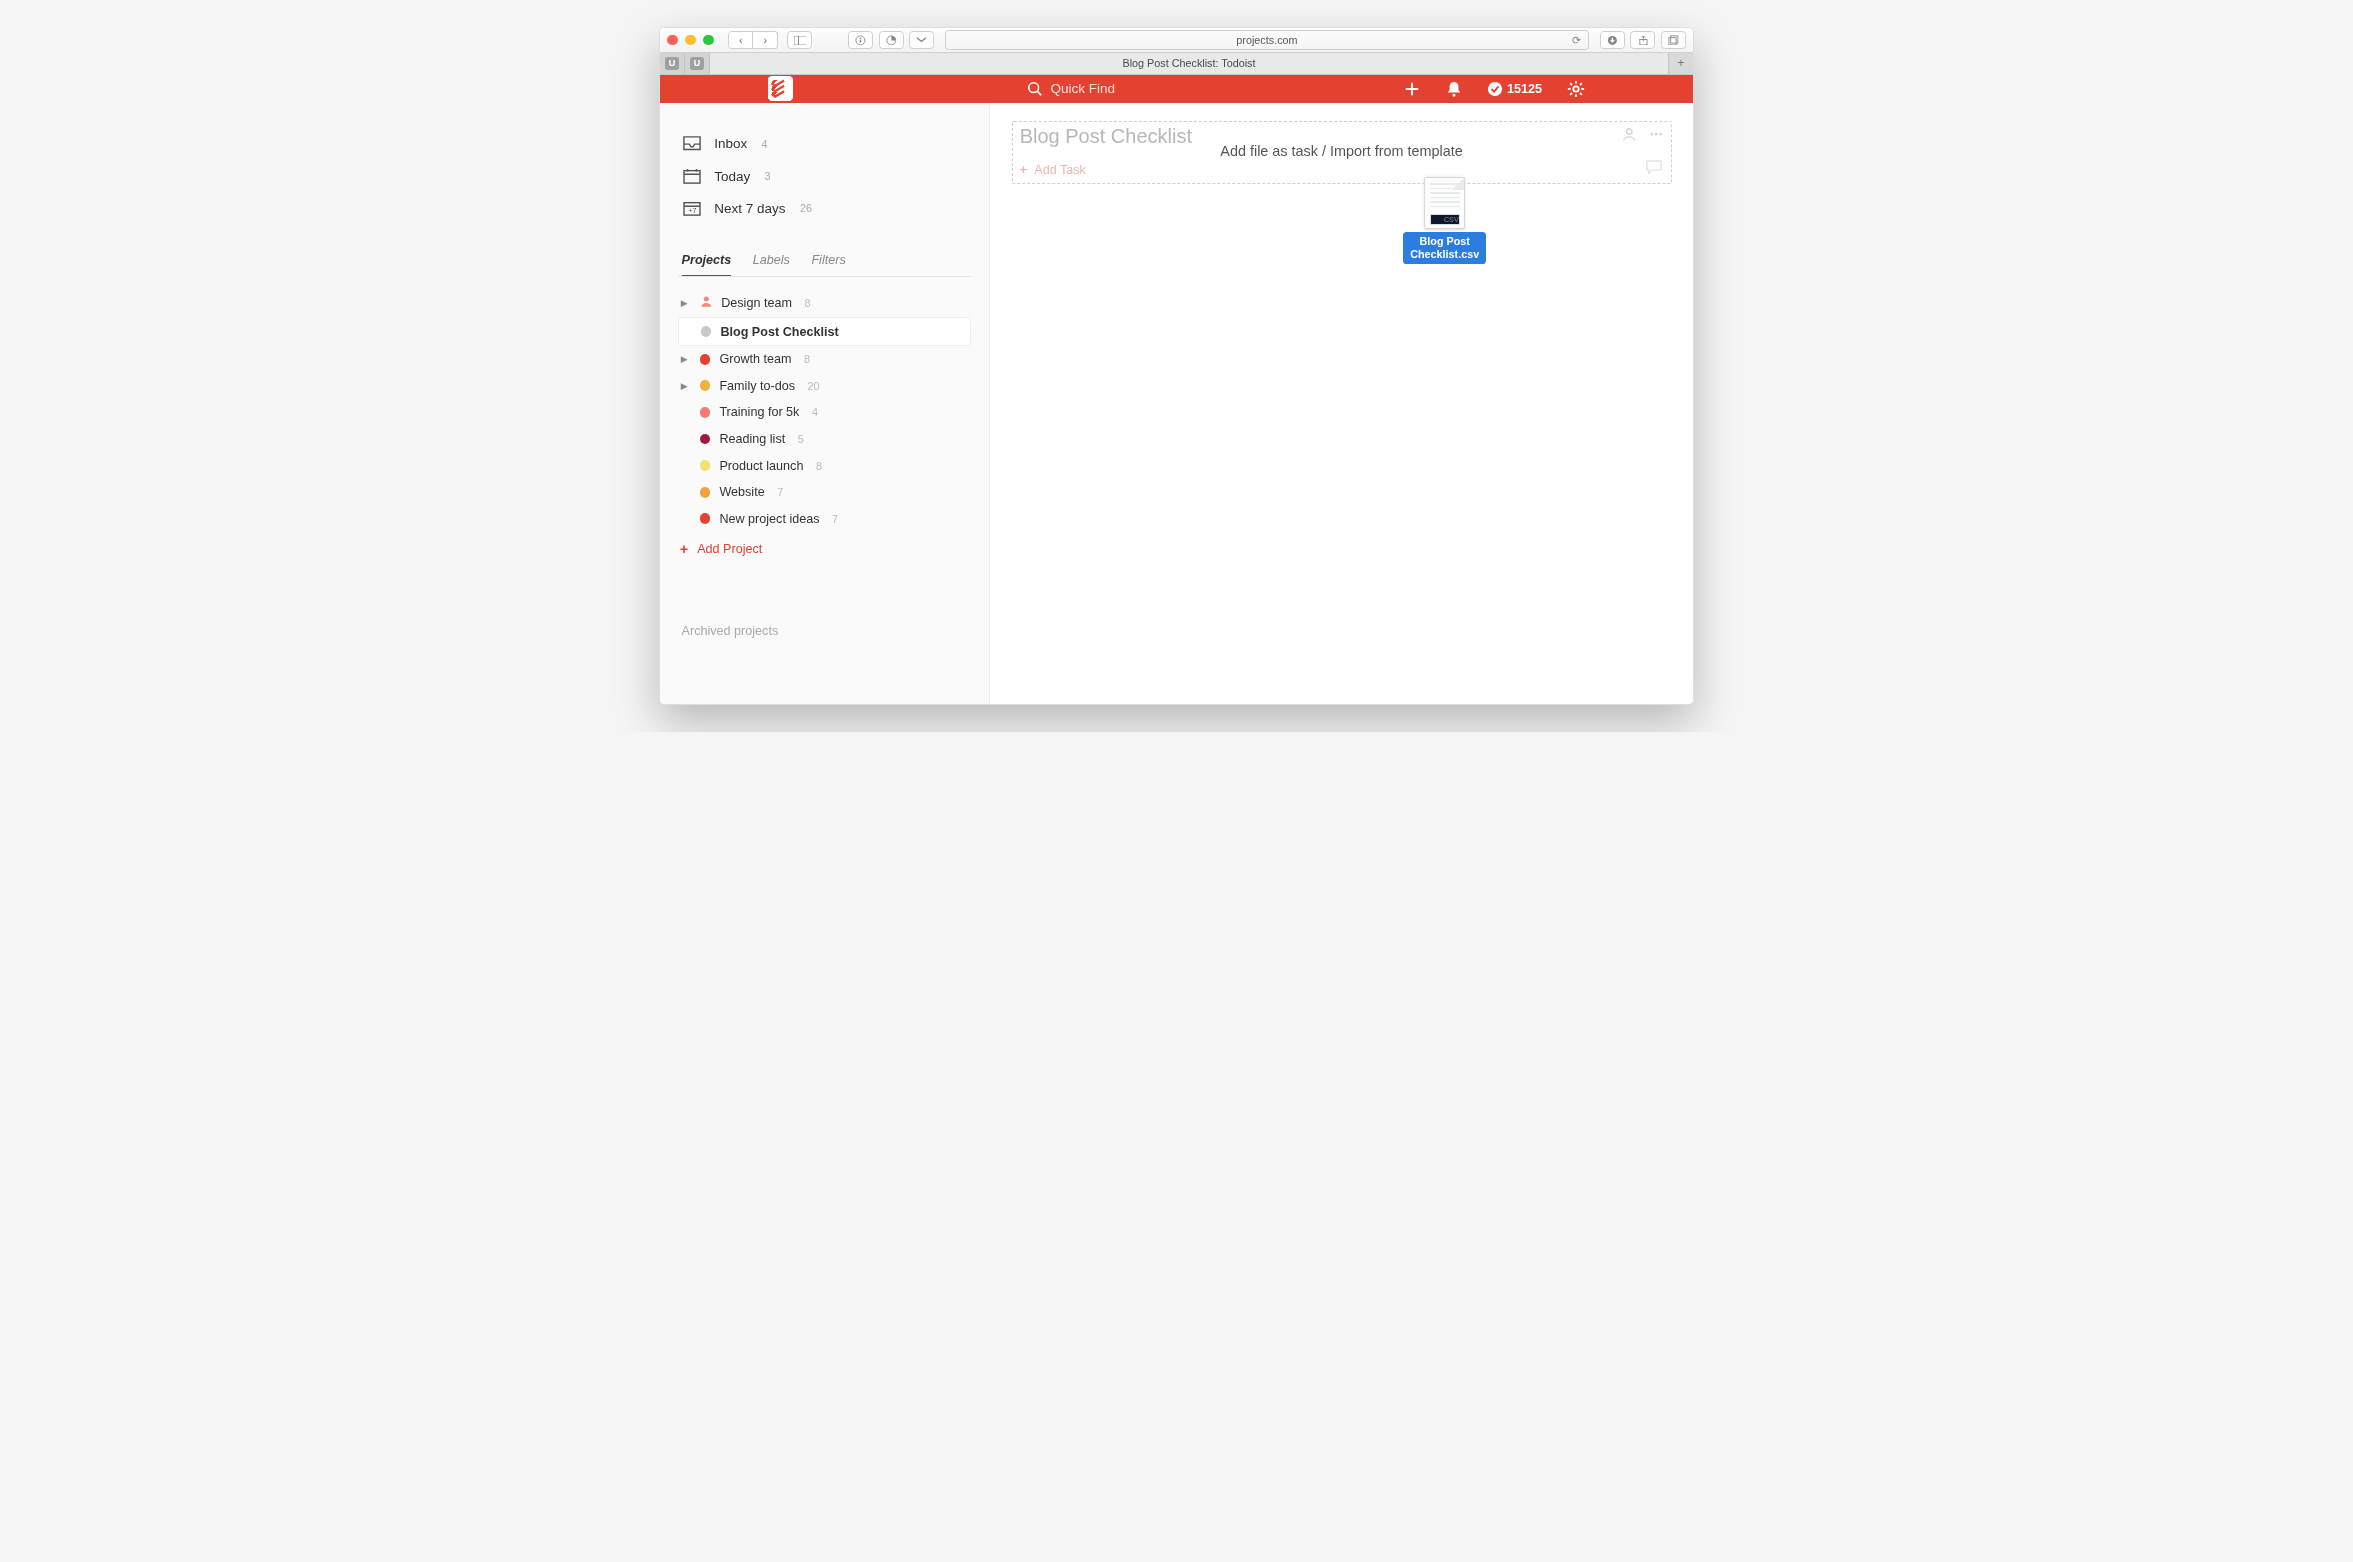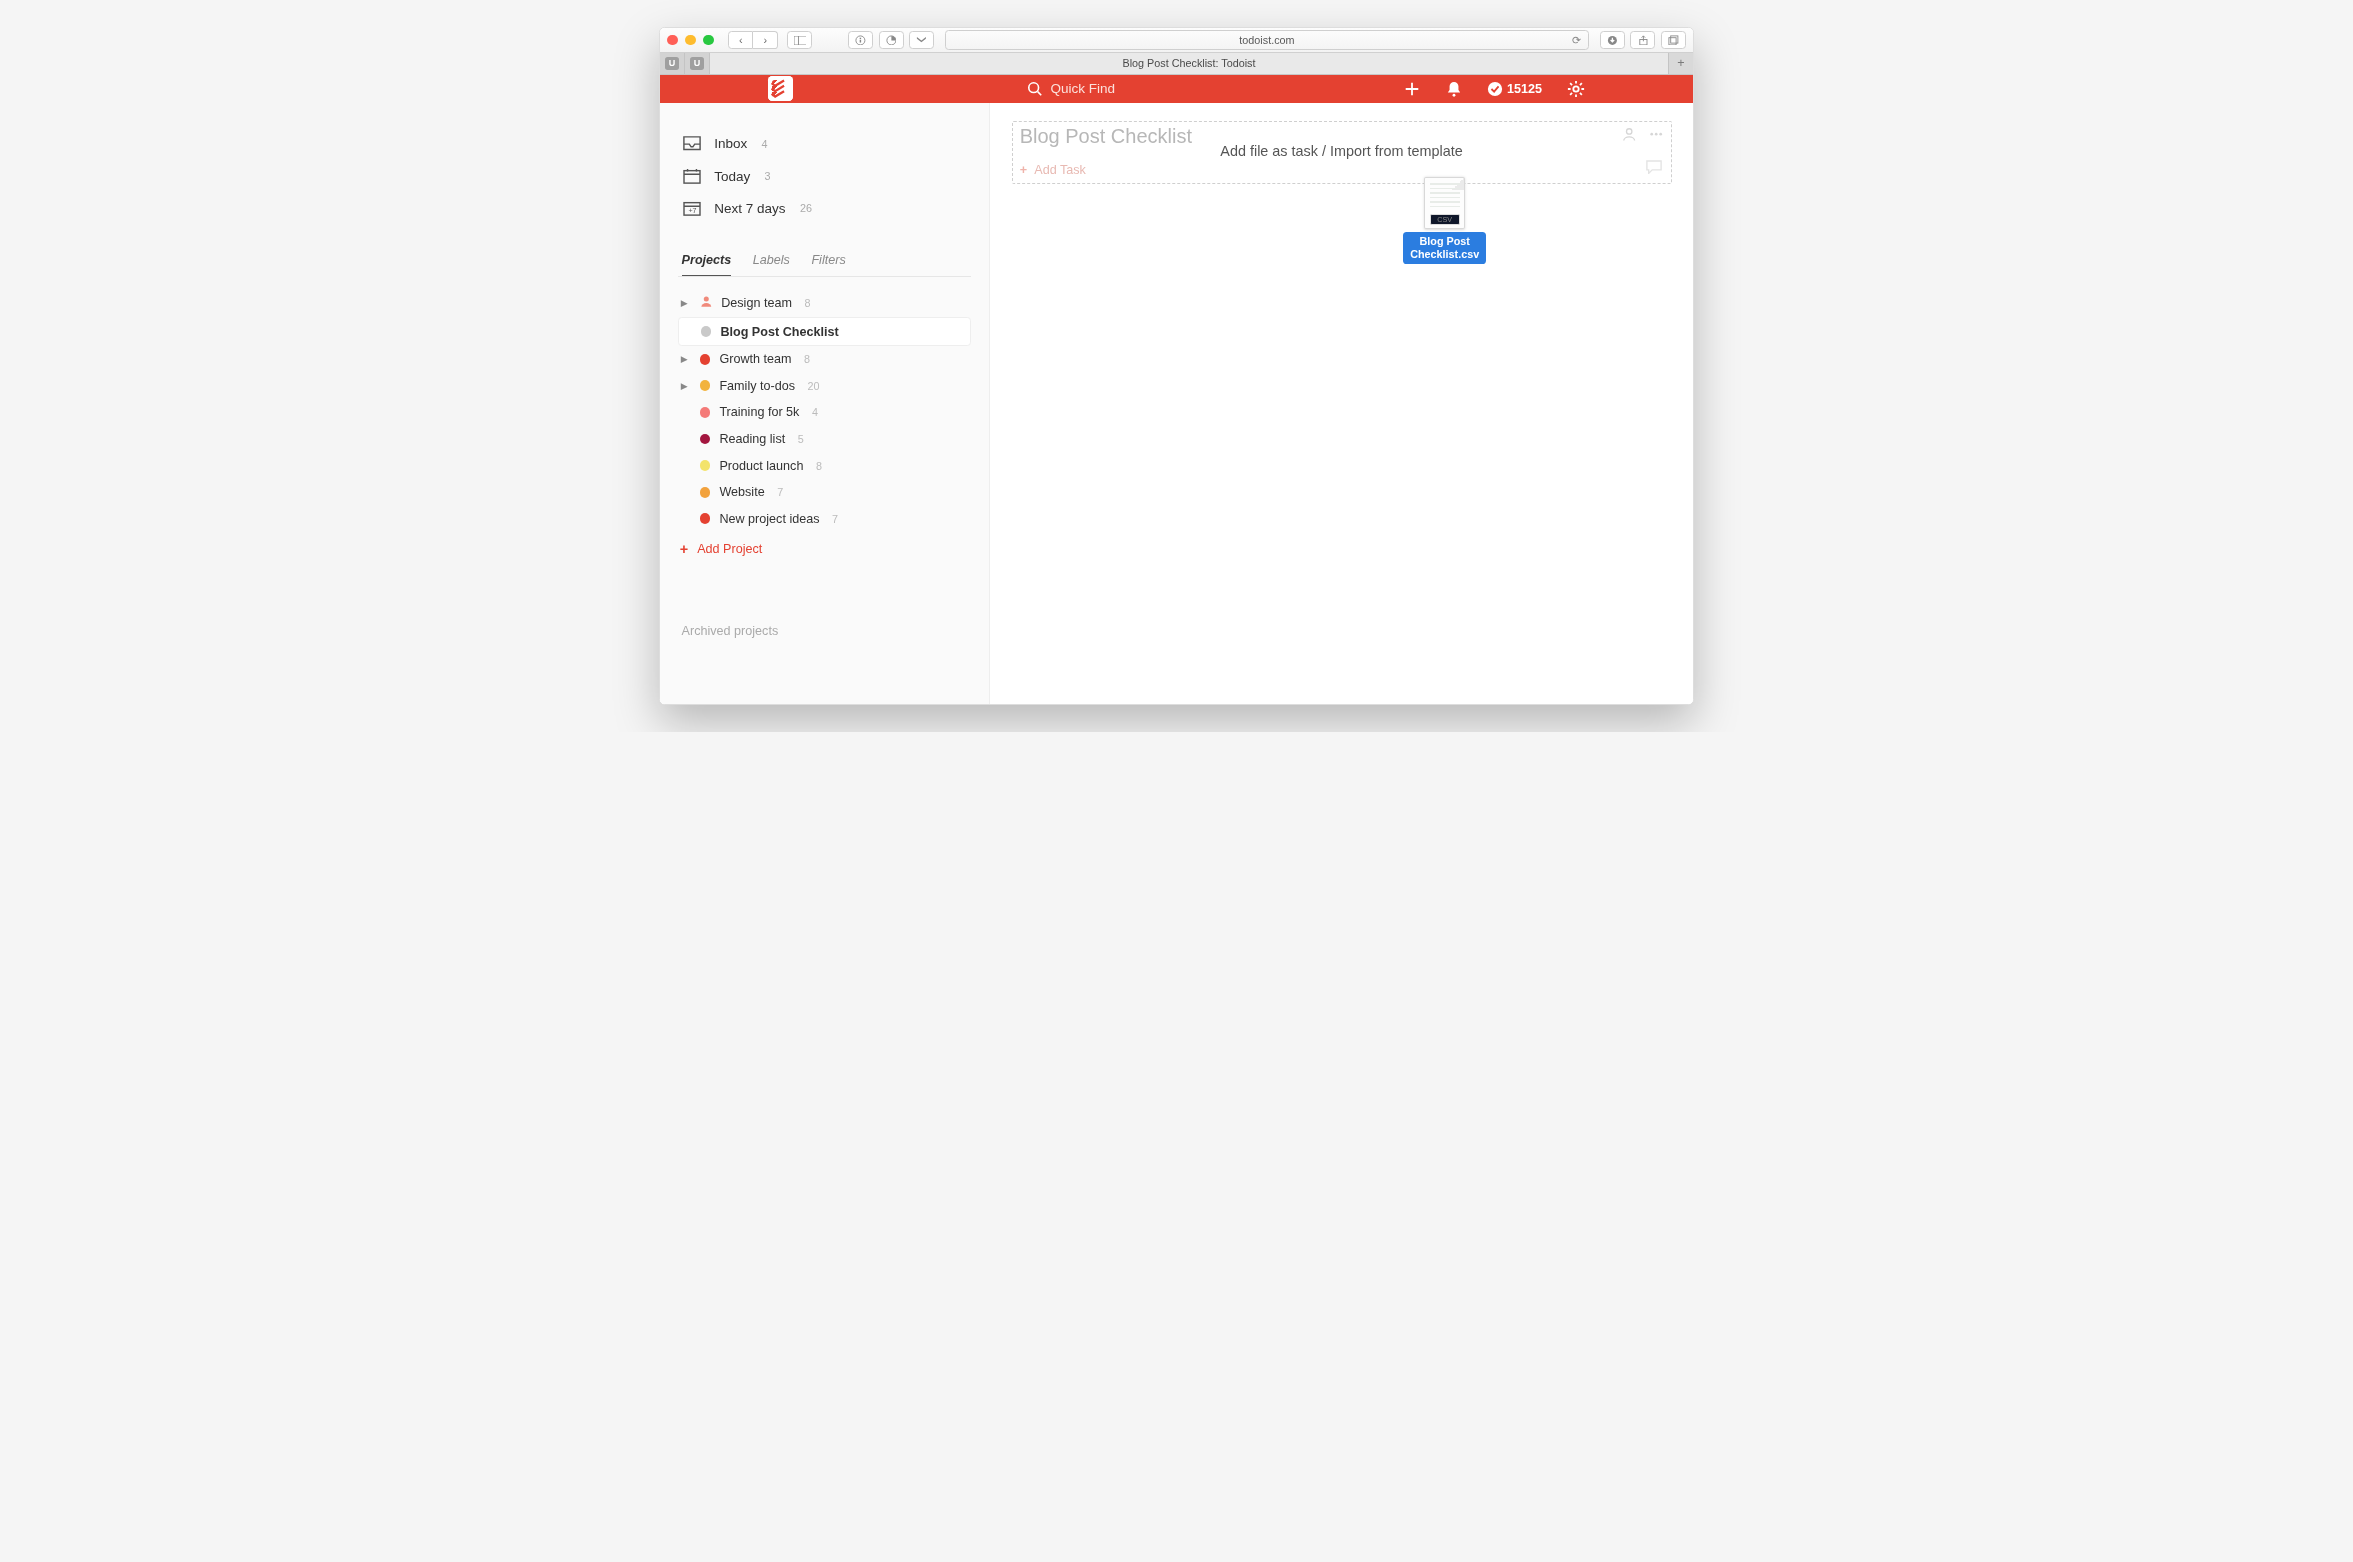--- a/index.html
+++ b/index.html
@@ -136,21 +136,21 @@
   }
   .file-icon{
     width:41px;height:52px;background:#fdfdfd;border:0.9px solid #d8d8d8;border-radius:1.8px;position:relative;
     box-shadow:0 0.9px 2.7px rgba(0,0,0,0.15);
   }
   .file-icon::before{content:"";position:absolute;top:0;right:0;width:12.6px;height:12.6px;background:linear-gradient(135deg,transparent 50%,#eaeaea 50%);}
   .file-lines{position:absolute;top:5.4px;left:4.5px;right:4.5px;bottom:18px;
     background:repeating-linear-gradient(#e8ece8 0 1.8px,transparent 1.8px 4.5px);}
   .file-badge{
     position:absolute;bottom:2.7px;left:4.5px;right:4.5px;height:10.8px;background:#0f172a;border:0.9px solid #ddd;border-radius:1.8px;
-    font-size:7.2px;color:#888;text-align:center;line-height:9px;
+    font-size:7.2px;color:#888;text-align:right;line-height:9px;
   }
   .file-label{
     margin-top:3.6px;background:#2b7de0;color:#fff;font-size:10.8px;font-weight:600;
     padding:2.7px 7.2px;border-radius:3.6px;text-align:center;line-height:1.25;
   }
 </style>
 </head>
 <body>
 
 <div class="window">
@@ -184,21 +184,21 @@
           <circle cx="6" cy="6" r="5" fill="none" stroke="#888"></circle>
           <path d="M6 1 A5 5 0 0 1 11 6 L6 6 Z" fill="#888"></path>
         </svg>
     </div>
     <div class="tb-btn">
       <svg width="10.8" height="9" viewBox="0 0 12 10">
           <path d="M1 3 L6 7 L11 3 L11 1 L6 5 L1 1 Z" fill="#888"></path>
         </svg>
     </div>
     <div class="urlbar">
-      <span>todoist.com</span>
+      <span>projects.com</span>
       <span class="reload">⟳</span>
     </div>
     <div class="tb-btn">
       <svg width="10.8" height="10.8" viewBox="0 0 12 12">
           <circle cx="6" cy="6" r="5" fill="#888"></circle>
           <path d="M6 3 L6 7 M4 5.5 L6 7.5 L8 5.5" stroke="#fff" stroke-width="1.4" fill="none"></path>
         </svg>
     </div>
     <div class="tb-btn">
       <svg width="10.8" height="10.8" viewBox="0 0 12 12">

